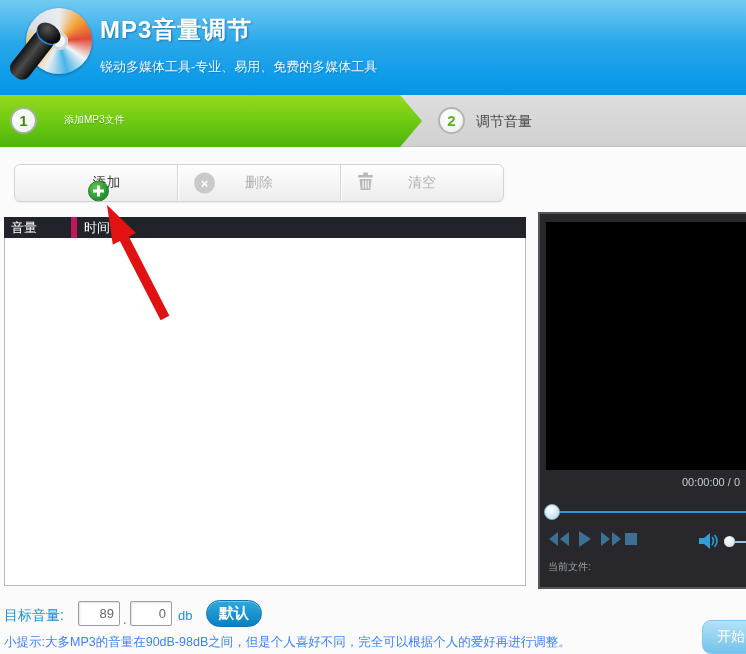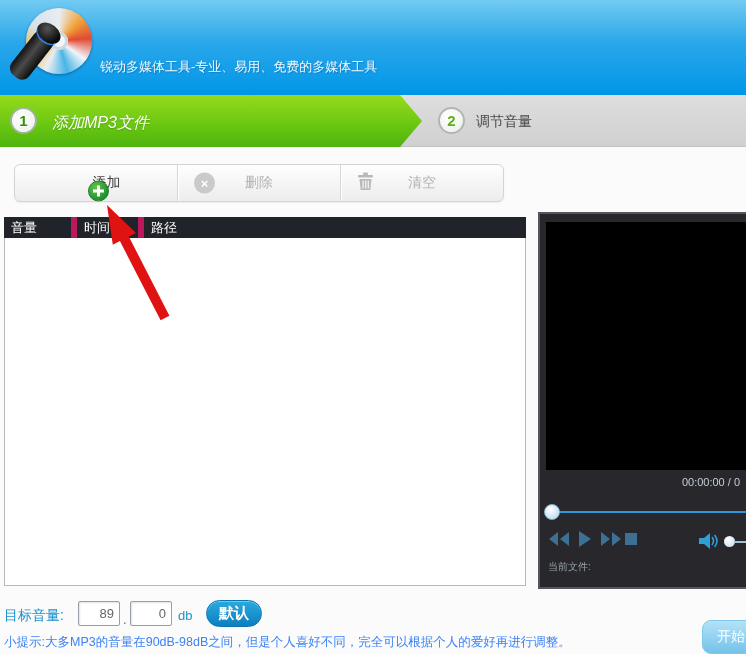--- a/index.html
+++ b/index.html
@@ -34,22 +34,22 @@
             background:linear-gradient(#dedede, #d0d0d0); border-bottom:1px solid #c2c2c2; }
   .tab-green { position:absolute; left:0; top:0; width:422px; height:52px;
                background:linear-gradient(#97da1c 0%, #6cc812 55%, #4eb40e 100%);
                clip-path:polygon(0 0, 400px 0, 422px 26px, 400px 52px, 0 52px); }
   .step-badge { position:absolute; top:12px; width:27px; height:27px; border-radius:50%;
                 background:radial-gradient(circle at 40% 35%, #ffffff, #e9efe6);
                 display:flex; align-items:center; justify-content:center;
                 font-size:15px; font-weight:bold; }
   .badge-1 { left:10px; border:2px solid #9fb29a; color:#3f8d10; }
   .badge-2 { left:438px; border:2px solid #b4b4b4; color:#5cb017; }
-  .tab-label-1 { position:absolute; left:52px; top:18px; color:#fff; font-size:16px;
-                 text-shadow:0 1px 1px rgba(40,100,0,.4);font-style:italic; }
+  .tab-label-1 { position:absolute; left:64px; top:18px; color:#fff; font-size:10px;
+                 text-shadow:0 1px 1px rgba(40,100,0,.4); }
   .tab-label-2 { position:absolute; left:476px; top:18px; color:#4a4a4a; font-size:14px; }
 
   
   .toolbar { position:absolute; left:14px; top:164px; width:490px; height:38px;
              border:1px solid #d4d4d4; border-radius:6px;
              background:linear-gradient(#fefefe, #ececec); display:flex;
              box-shadow:0 1px 2px rgba(0,0,0,.06); }
   .tool-btn { position:relative; flex:1; display:flex; align-items:center; justify-content:center;
               font-size:14px; cursor:pointer; }
   .tool-btn + .tool-btn { border-left:1px solid #d6d6d6; box-shadow:inset 1px 0 0 #ffffff; }
@@ -116,20 +116,21 @@
 </head>
 <body>
 
 <div id="app">
 
   <div class="header">
     <div class="logo">
       <div class="disc"></div>
       <div class="mic"></div>
     </div>
+    <div class="app-title">MP3音量调节</div>
     <div class="app-subtitle">锐动多媒体工具-专业、易用、免费的多媒体工具</div>
   </div>
 
   <div class="tabbar">
     <div class="tab-green"></div>
     <div class="step-badge badge-1">1</div>
     <div class="tab-label-1">添加MP3文件</div>
     <div class="step-badge badge-2">2</div>
     <div class="tab-label-2">调节音量</div>
   </div>
@@ -155,21 +156,20 @@
         </svg>
       </span>
       <span>清空</span>
     </div>
   </div>
 
   <div class="filetable">
     <div class="thead">
       <div class="th th-vol">音量</div>
       <div class="th th-time">时间</div>
-      <div class="th th-path">路径</div>
     </div>
     <div class="tbody"></div>
   </div>
 
   <svg class="red-arrow" width="90" height="140" viewBox="0 0 90 140">
     <polygon points="12,8 41,35.9 33.8,39.5 74.4,118.7 65.6,123.3 24.9,44.1 17.8,47.7" fill="#e01212"></polygon>
   </svg>
 
   <div class="player">
     <div class="video"></div>

